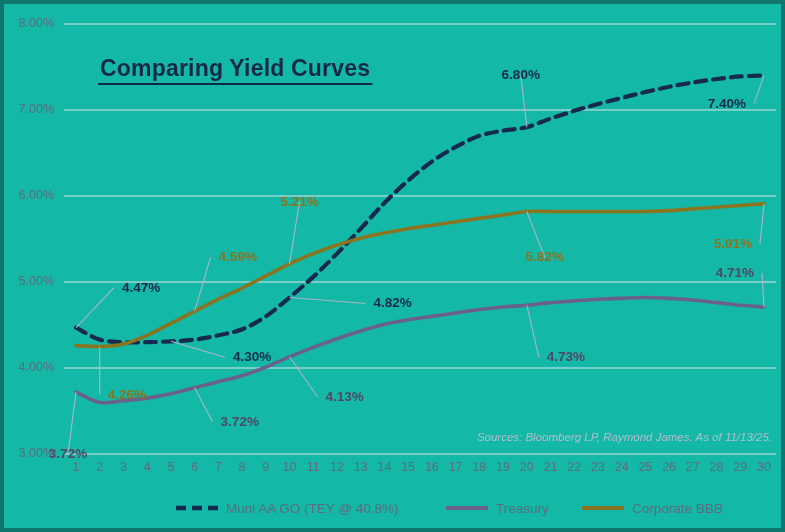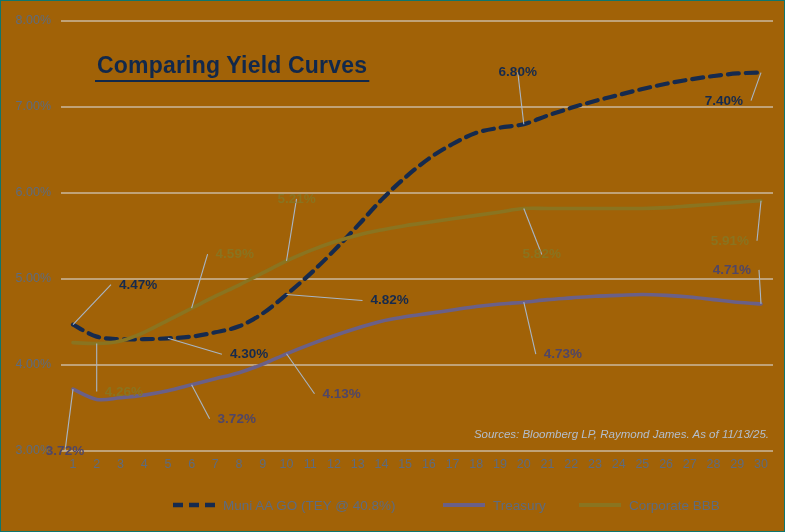--- a/index.html
+++ b/index.html
@@ -8,22 +8,22 @@
     background: #ffffff;
   }
   body {
     font-family: "Liberation Sans", sans-serif;
   }
   #chart-card {
     position: relative;
     width: 785px;
     height: 532px;
     box-sizing: border-box;
-    background: #a16207;
-    border: 1px solid #0f766e;
+    background: #14b8a6;
+    border: 4px solid #0f766e;
     overflow: hidden;
   }
   svg.chart-svg {
     display: block;
     width: 785px;
     height: 532px;
   }
   .grid-line {
     stroke: #dfe3ea;
     stroke-width: 1;

